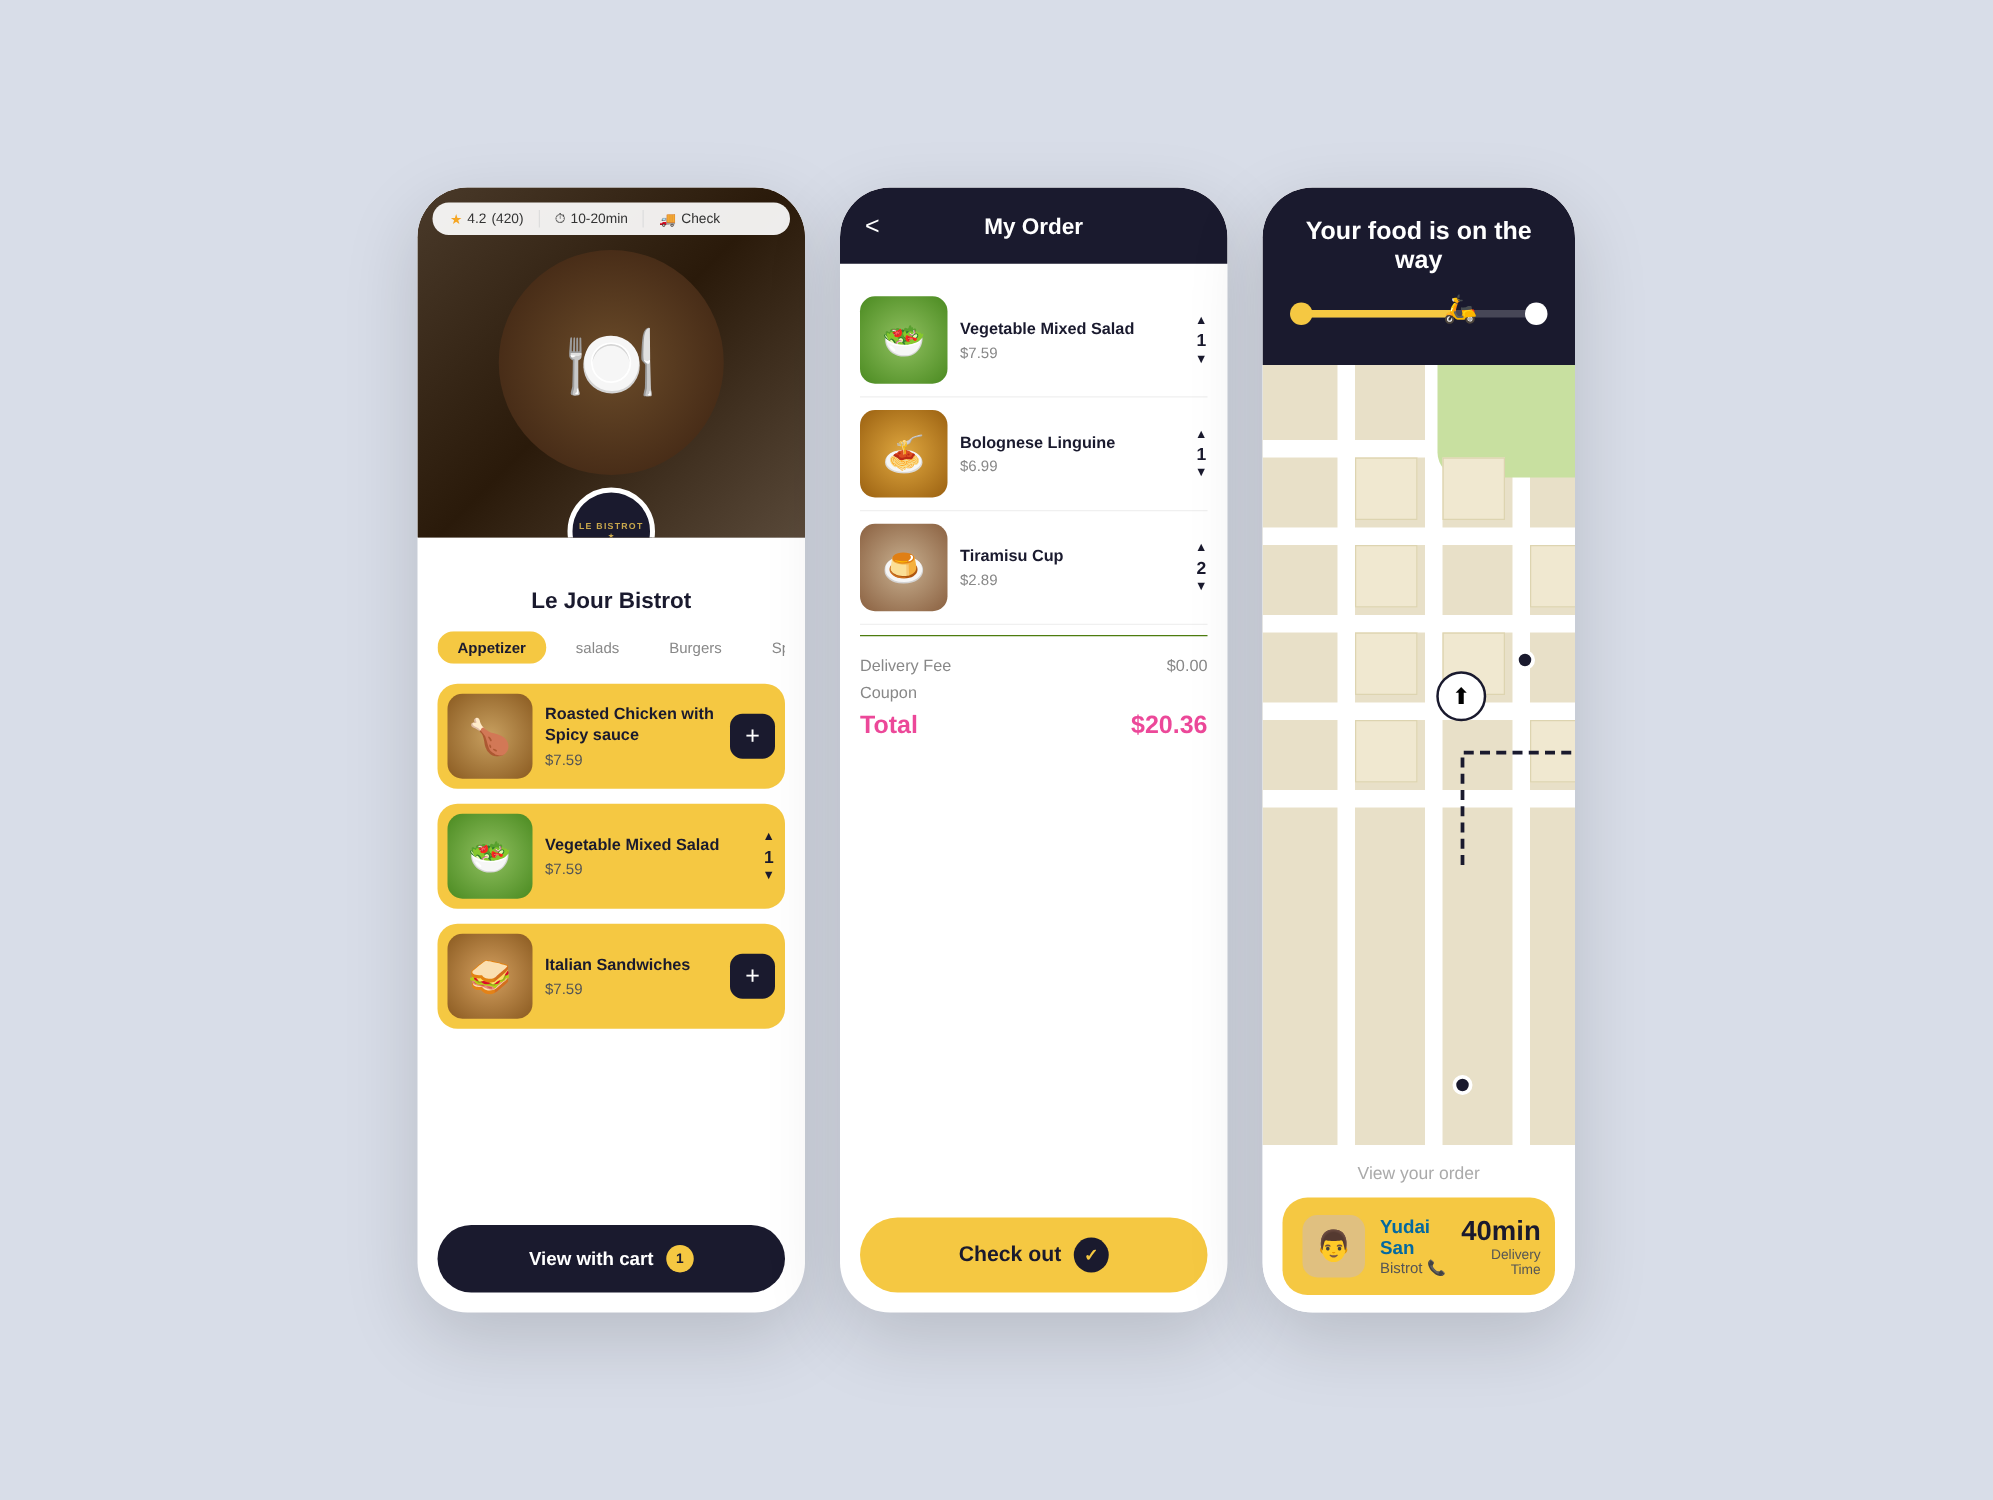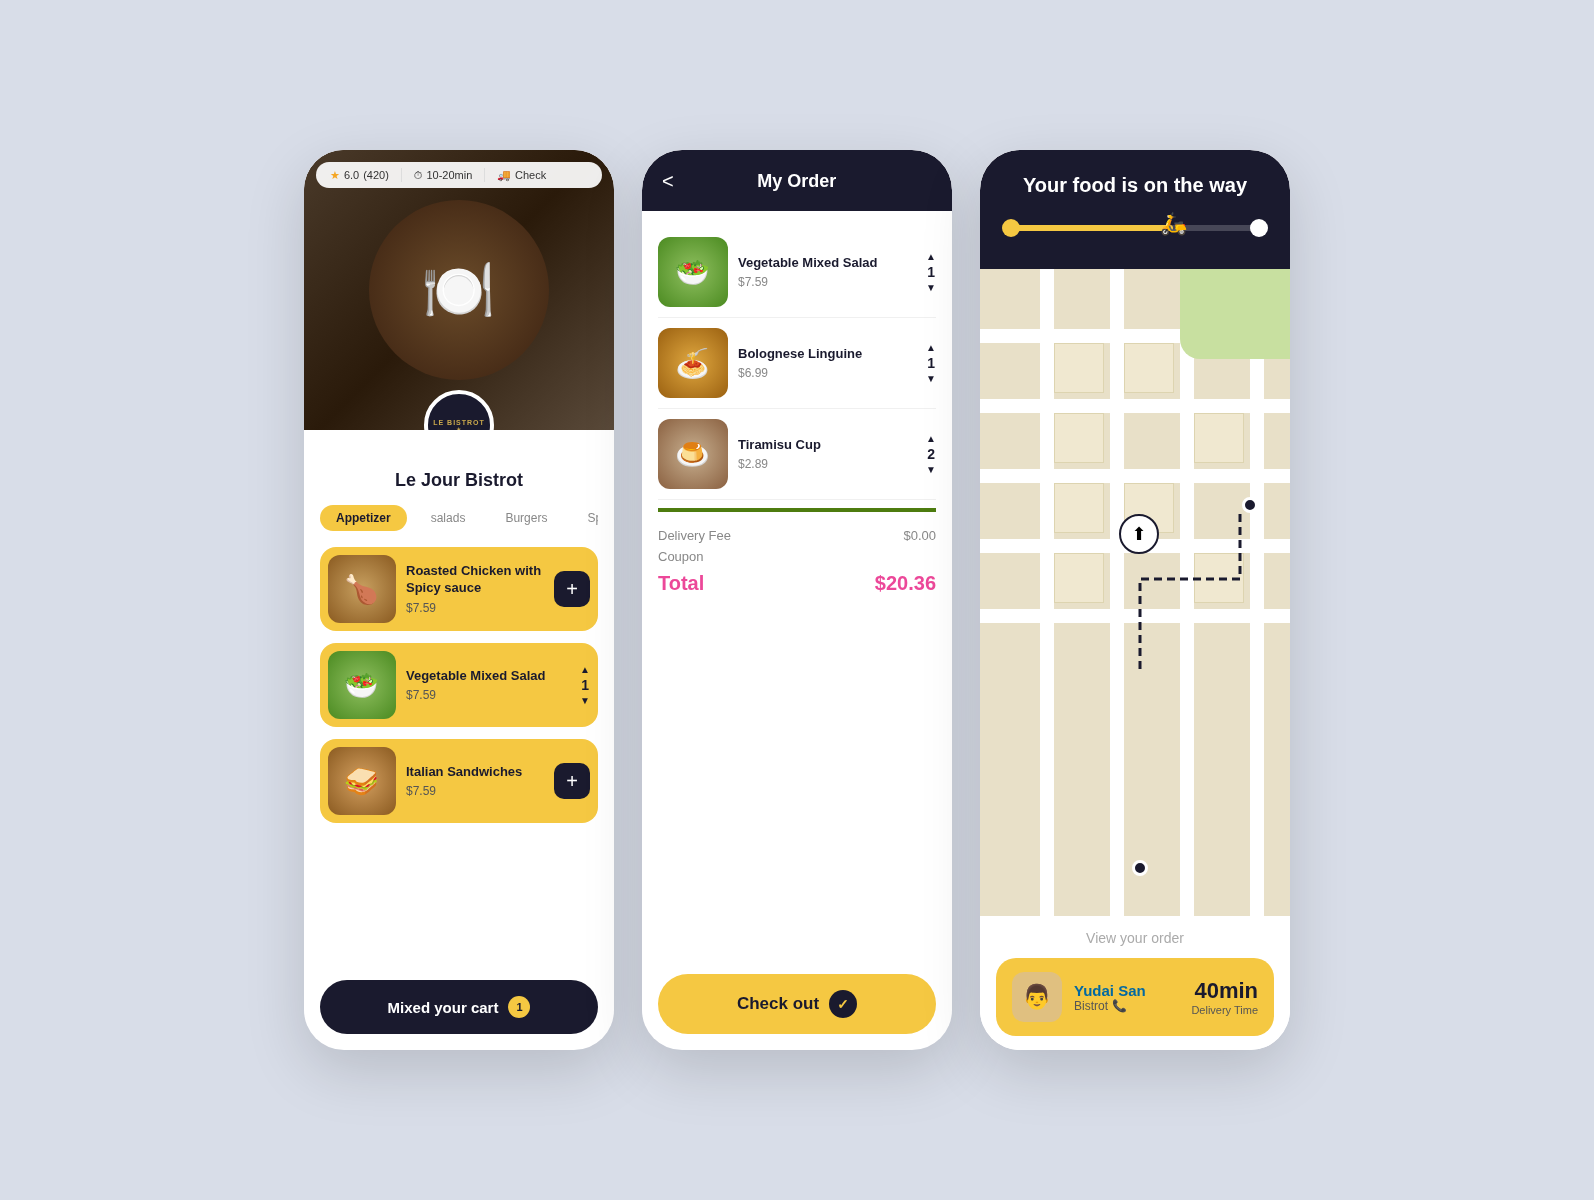--- a/index.html
+++ b/index.html
@@ -322,21 +322,21 @@
       font-size: 10px;
       cursor: pointer;
     }
     .order-stepper-count {
       font-size: 14px;
       font-weight: 700;
       color: #1a1a2e;
     }
     .p2-totals {
       padding: 16px 0;
-      border-top: 4px solid #4d7c0f;
+      border-top: 1px solid #4d7c0f;
       margin-top: 8px;
     }
     .total-row {
       display: flex;
       justify-content: space-between;
       font-size: 13px;
       color: #888;
       margin-bottom: 6px;
     }
     .total-row.main {
@@ -366,21 +366,21 @@
       height: 28px;
       border-radius: 50%;
       display: flex;
       align-items: center;
       justify-content: center;
       font-size: 14px;
     }
 
     
     .phone3 {
-      width: 310px;
+      width: 250px;
       min-height: 900px;
       display: flex;
       flex-direction: column;
     }
     .p3-header {
       background: #1a1a2e;
       padding: 24px 20px 20px;
       border-radius: 40px 40px 0 0;
       display: flex;
       flex-direction: column;
@@ -551,21 +551,21 @@
 <div class="phone phone1">
   <div class="p1-hero">
     <div class="p1-hero-bg">
       <div class="p1-hero-food">
         <div class="food-circle">🍽️</div>
       </div>
     </div>
     <div class="p1-stats-bar">
       <div class="stat-item">
         <span class="star-icon">★</span>
-        <span>6.0</span>
+        <span>4.2</span>
         <span>(420)</span>
       </div>
       <div class="divider-v"></div>
       <div class="stat-item">
         <span>⏱</span>
         <span>10-20min</span>
       </div>
       <div class="divider-v"></div>
       <div class="stat-item">
         <span>🚚</span>
@@ -618,21 +618,21 @@
         <div class="menu-item-img img-sandwich">🥪</div>
         <div class="menu-item-info">
           <div class="menu-item-name">Italian Sandwiches</div>
           <div class="menu-item-price">$7.59</div>
         </div>
         <div class="menu-item-add-btn">+</div>
       </div>
     </div>
 
     <div class="p1-cart-btn">
-      <span>Mixed your cart</span>
+      <span>View with cart</span>
       <div class="cart-badge">1</div>
     </div>
   </div>
 </div>
 
 <div class="phone phone2">
   <div class="p2-header">
     <div class="p2-back-btn">&lt;</div>
     <div class="p2-title">My Order</div>
   </div>

